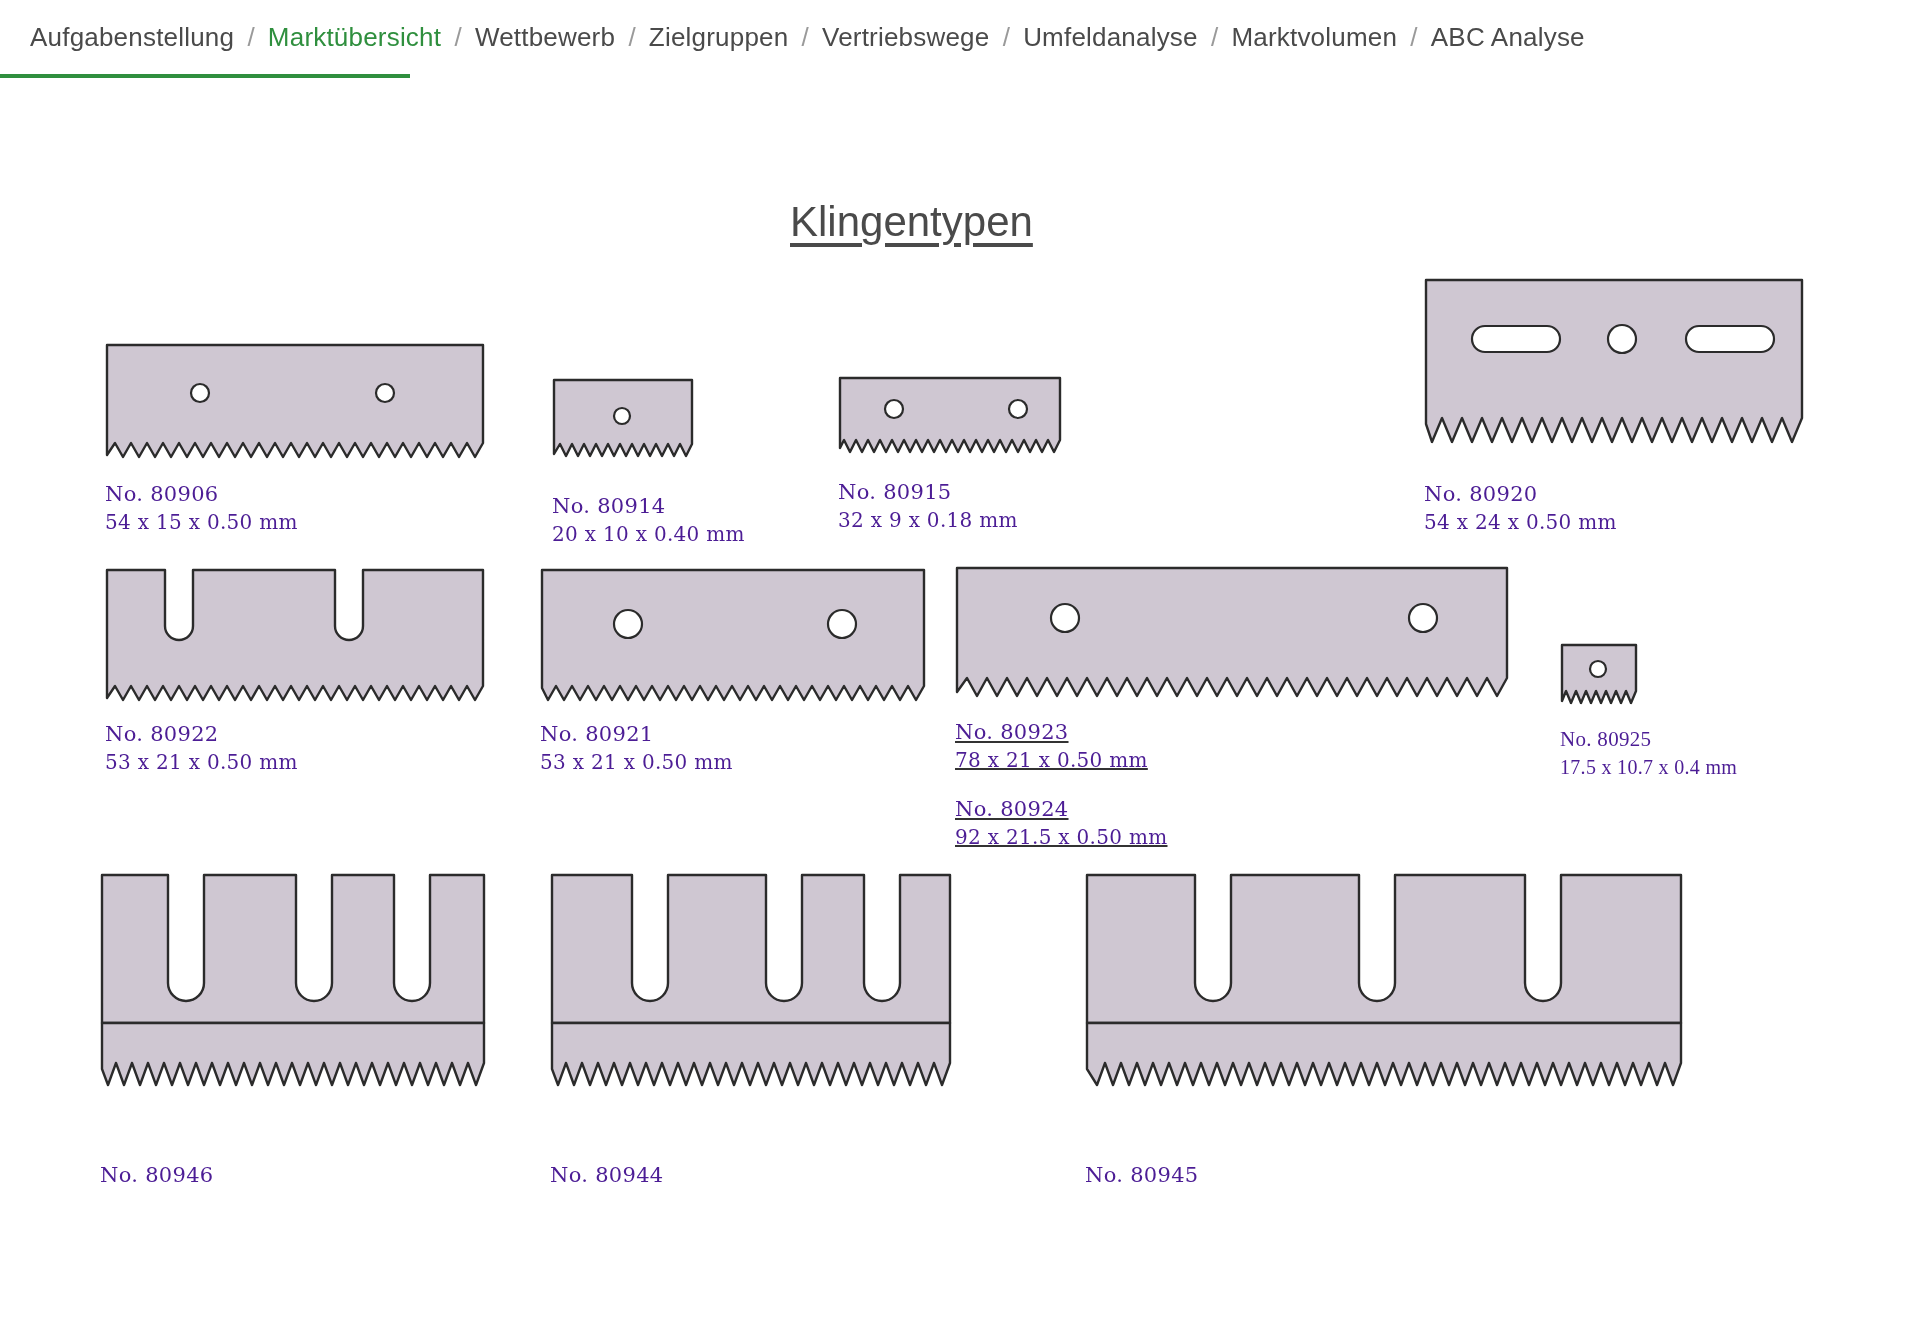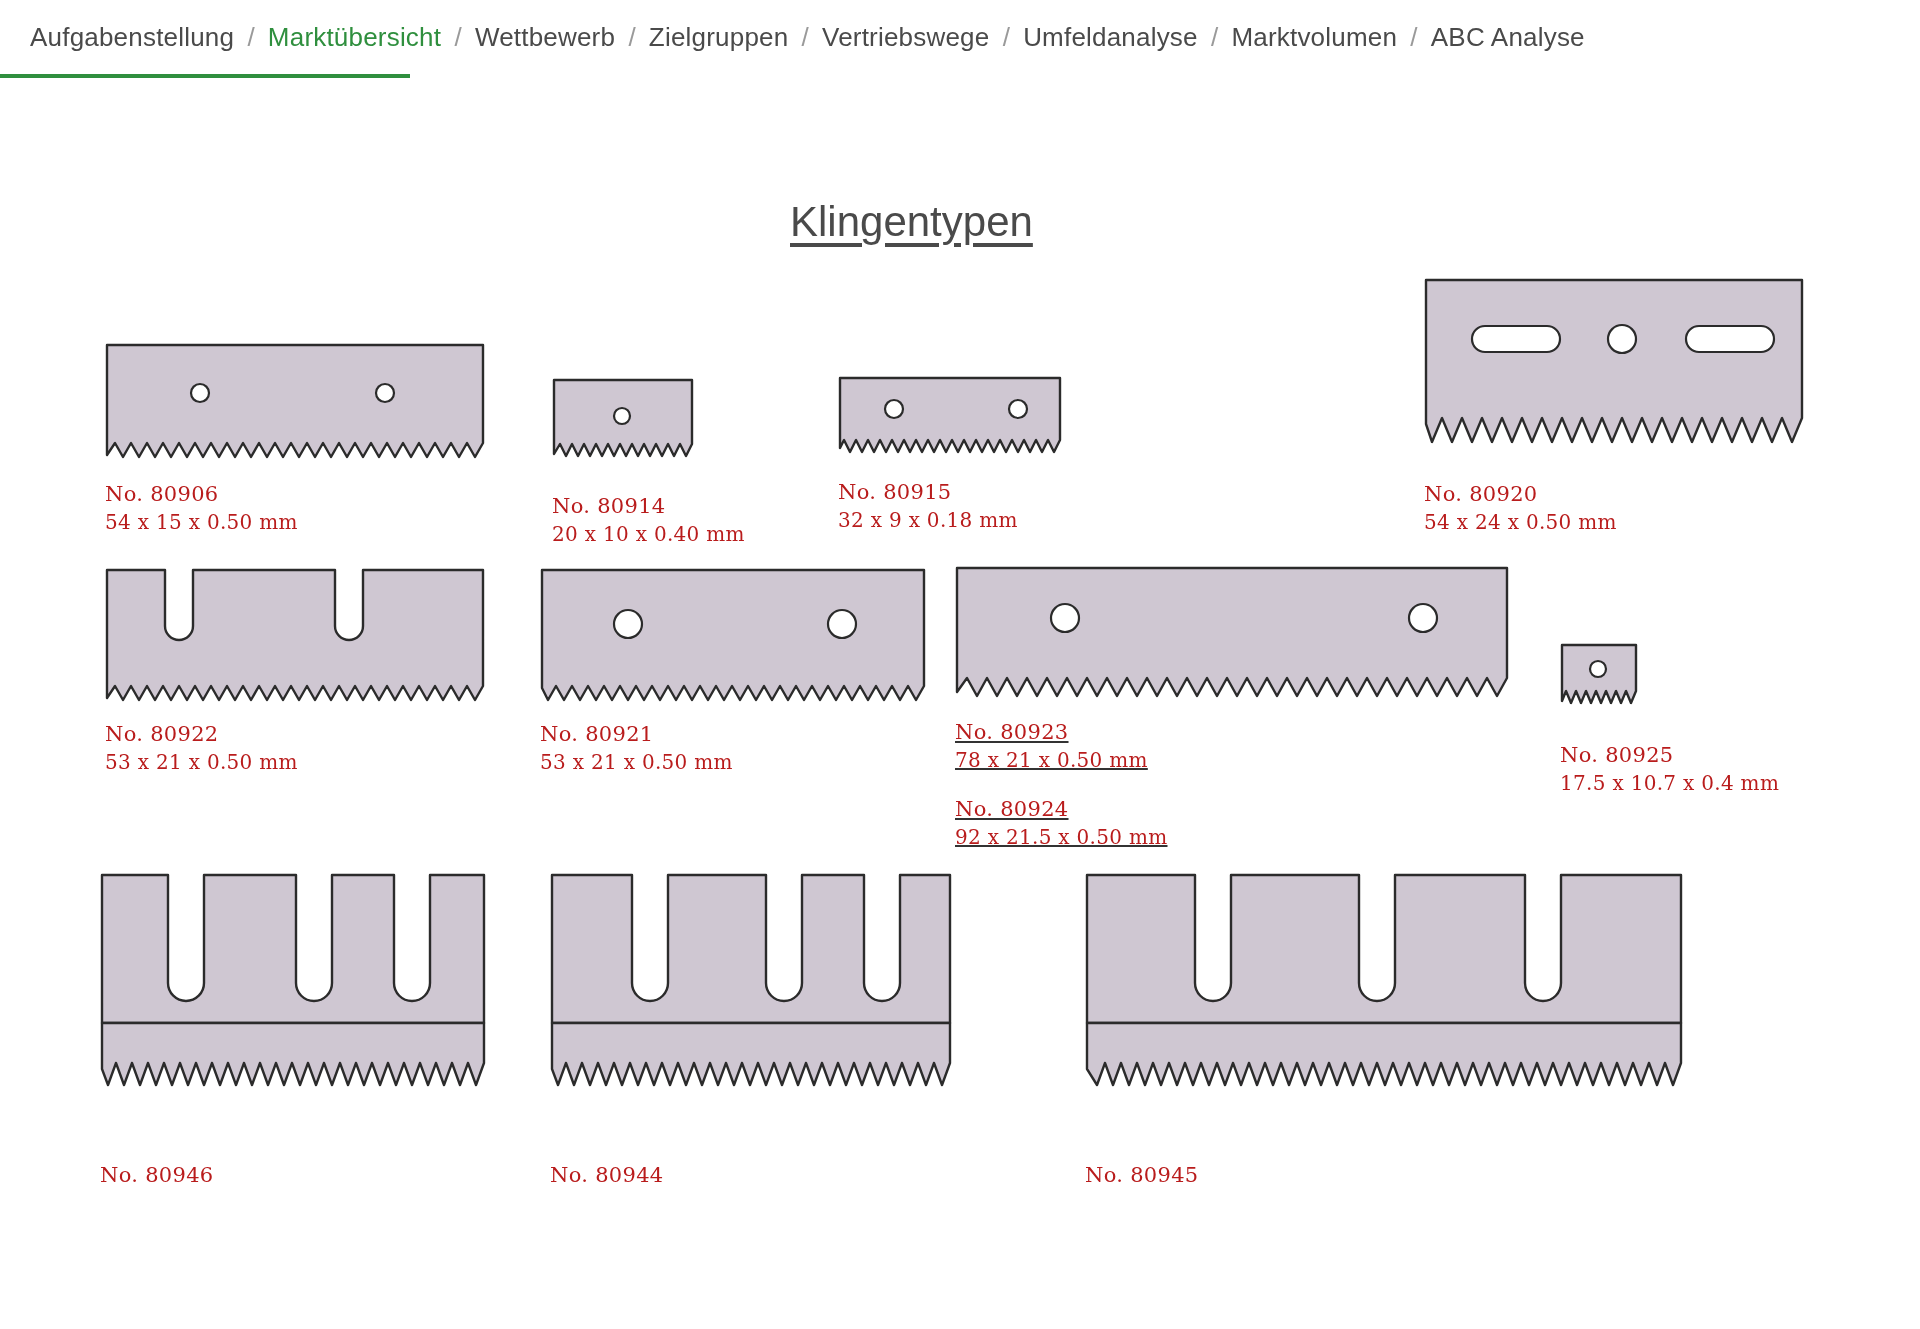--- a/index.html
+++ b/index.html
@@ -65,21 +65,21 @@
     text-decoration: underline;
     text-underline-offset: 7px;
   }
 
   .blade-group {
     position: absolute;
   }
   .blade-caption {
     font-family: "DejaVu Serif", serif;
     font-size: 21px;
-    color: #b91c1c;
+    color: #4c1d95;
     line-height: 1.38;
     white-space: nowrap;
     letter-spacing: .3px;
   }
   .blade-caption .dim {
     font-size: 20px;
   }
   svg { display: block; }
 </style>
 </head>
@@ -192,21 +192,21 @@
       <div>No. 80924</div>
       <div class="dim">92 x 21.5 x 0.50 mm</div>
     </div>
   </div>
 
   <div class="blade-group" style="left:1560px; top:565px;">
     <svg width="95" height="70" viewBox="0 0 95 70">
       <path d="M2 2 H76 V48 L71 60 L66 48 L61 60 L56 48 L51 60 L46 48 L41 60 L36 48 L31 60 L26 48 L21 60 L16 48 L11 60 L6 48 L2 58 Z" fill="#cfc7d2" stroke="#2b2b2b" stroke-width="2.4" stroke-linejoin="round"></path>
       <circle cx="38" cy="26" r="8" fill="#ffffff" stroke="#2b2b2b" stroke-width="2.2"></circle>
     </svg>
-    <div class="blade-caption" style="margin-top:28px;">
+    <div class="blade-caption" style="margin-top:12px;font-family:Liberation Serif, serif;">
       <div>No. 80925</div>
       <div class="dim">17.5 x 10.7 x 0.4 mm</div>
     </div>
   </div>
 
   <div class="blade-group" style="left:100px; top:795px;">
     <svg width="400" height="280" viewBox="0 0 400 280">
       <path d="M2 2 H68 V110 a18 18 0 0 0 36 0 V2 H196 V110 a18 18 0 0 0 36 0 V2 H294 V110 a18 18 0 0 0 36 0 V2 H384 V150 H2 Z" fill="#cfc7d2" stroke="#2b2b2b" stroke-width="2.4" stroke-linejoin="round"></path>
       <path d="M2 150 H384 V190 L376 212 L368 190 L360 212 L352 190 L344 212 L336 190 L328 212 L320 190 L312 212 L304 190 L296 212 L288 190 L280 212 L272 190 L264 212 L256 190 L248 212 L240 190 L232 212 L224 190 L216 212 L208 190 L200 212 L192 190 L184 212 L176 190 L168 212 L160 190 L152 212 L144 190 L136 212 L128 190 L120 212 L112 190 L104 212 L96 190 L88 212 L80 190 L72 212 L64 190 L56 212 L48 190 L40 212 L32 190 L24 212 L16 190 L8 212 L2 196 Z" fill="#cfc7d2" stroke="#2b2b2b" stroke-width="2.4" stroke-linejoin="round"></path>
     </svg>

